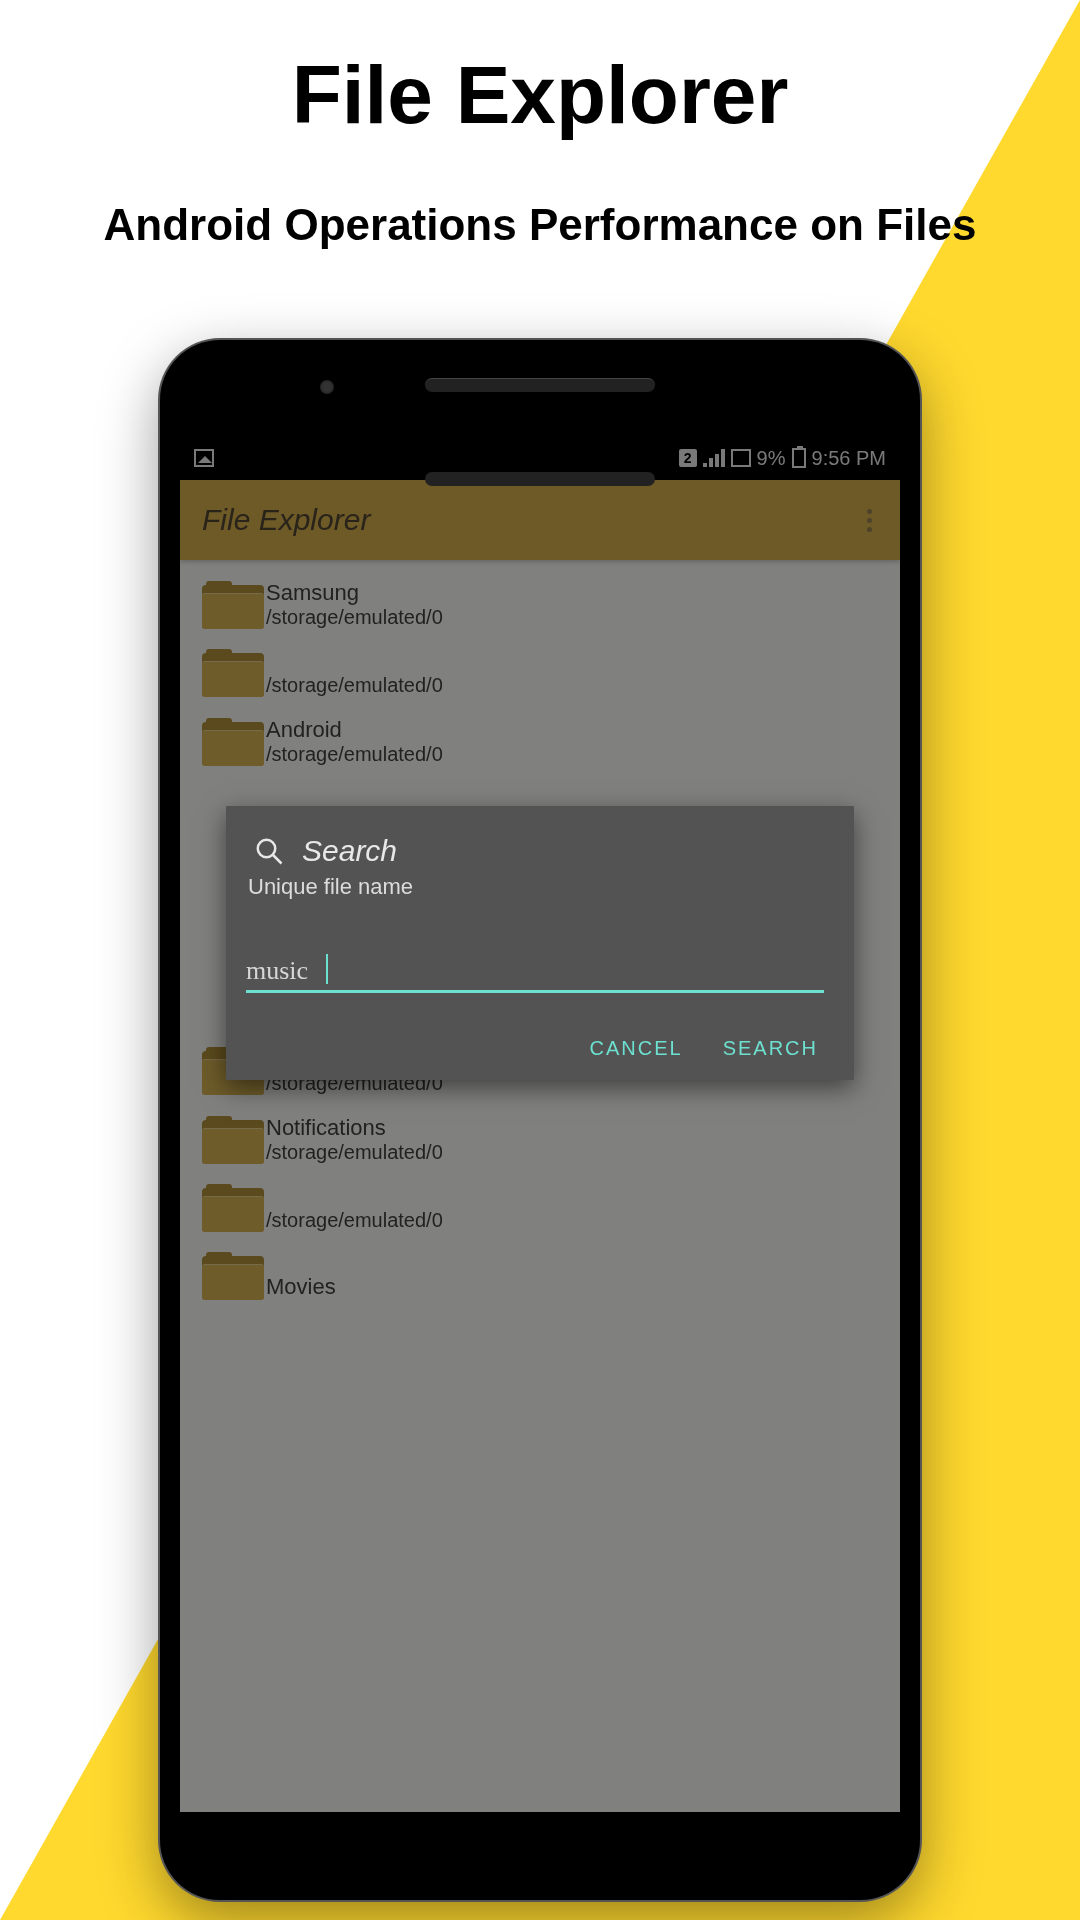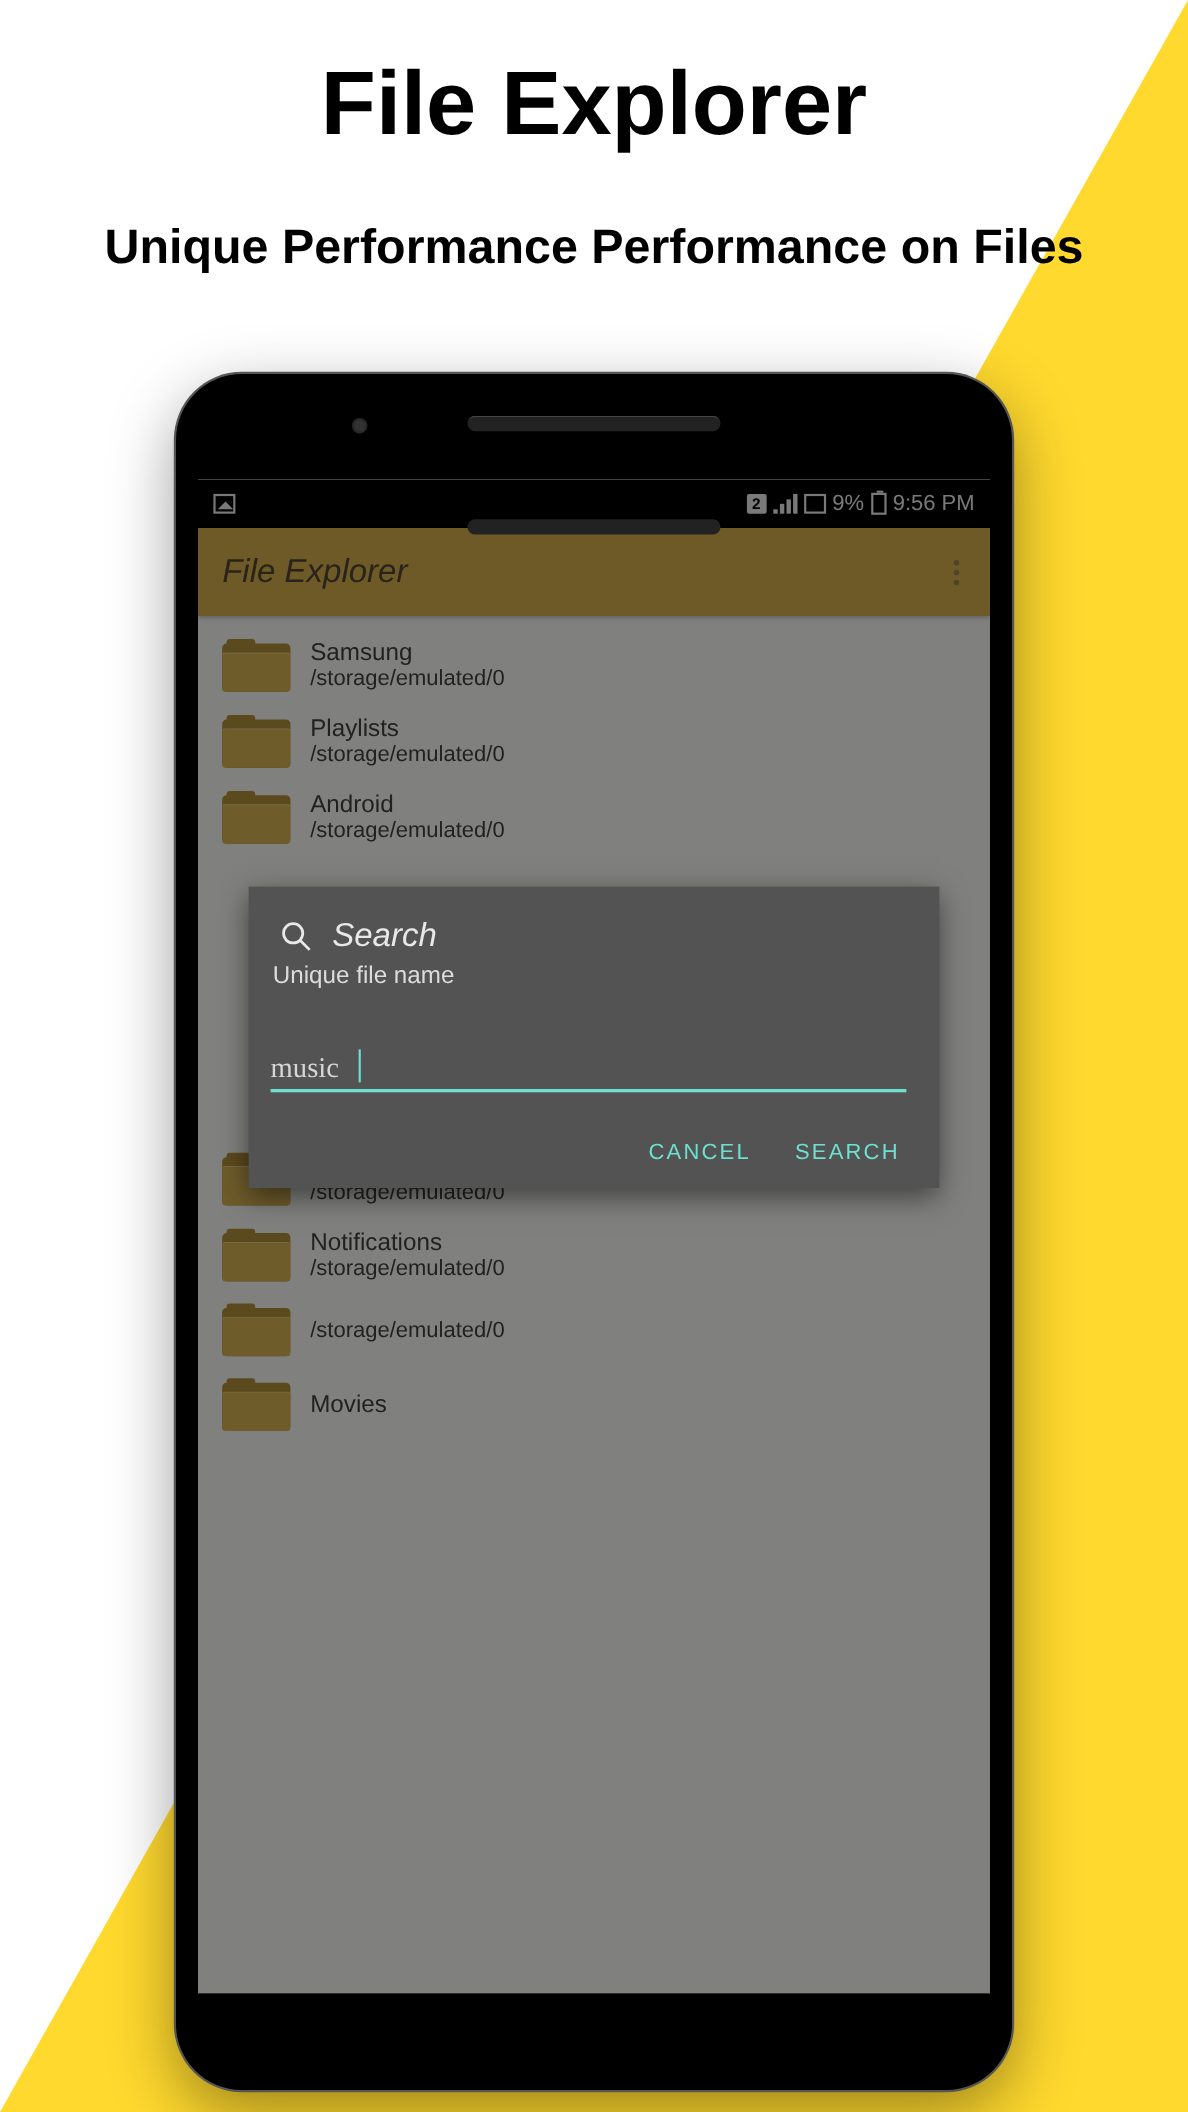--- a/index.html
+++ b/index.html
@@ -164,23 +164,23 @@
   display: flex; flex-direction: column; gap: 4px; padding: 6px;
 }
 .more-dots span {
   width: 5px; height: 5px; background: #8d7a4d; border-radius: 50%;
 }
 .file-list {
   padding: 10px 0;
 }
 .file-item {
   display: flex;
-  align-items: center;
+  align-items: flex-end;
   padding: 10px 22px;
-  gap: 18px;
+  gap: 2px;
 }
 .folder-icon {
   width: 62px;
   height: 48px;
   position: relative;
 }
 .folder-back {
   position: absolute;
   left: 0; top: 4px;
   width: 62px; height: 44px;
@@ -279,21 +279,21 @@
   letter-spacing: 2px;
   cursor: pointer;
 }
 </style>
 </head>
 <body>
 
 <div class="yellow-triangle"></div>
 
 <h1 class="promo-title">File Explorer</h1>
-<h2 class="promo-subtitle">Unique Performance Performance on Files</h2>
+<h2 class="promo-subtitle">Android Operations Performance on Files</h2>
 
 <div class="phone">
   <div class="phone-top">
     <div class="phone-camera"></div>
     <div class="phone-speaker"></div>
   </div>
 
   <div class="screen">
 
     <div class="status-bar">
@@ -338,21 +338,20 @@
         </div>
       </div>
 
       <div class="file-item">
         <div class="folder-icon">
             <div class="folder-tab"></div>
             <div class="folder-back"></div>
             <div class="folder-front"></div>
           </div>
         <div class="file-text">
-          <div class="file-name">Playlists</div>
           <div class="file-path">/storage/emulated/0</div>
         </div>
       </div>
 
       <div class="file-item">
         <div class="folder-icon">
             <div class="folder-tab"></div>
             <div class="folder-back"></div>
             <div class="folder-front"></div>
           </div>

